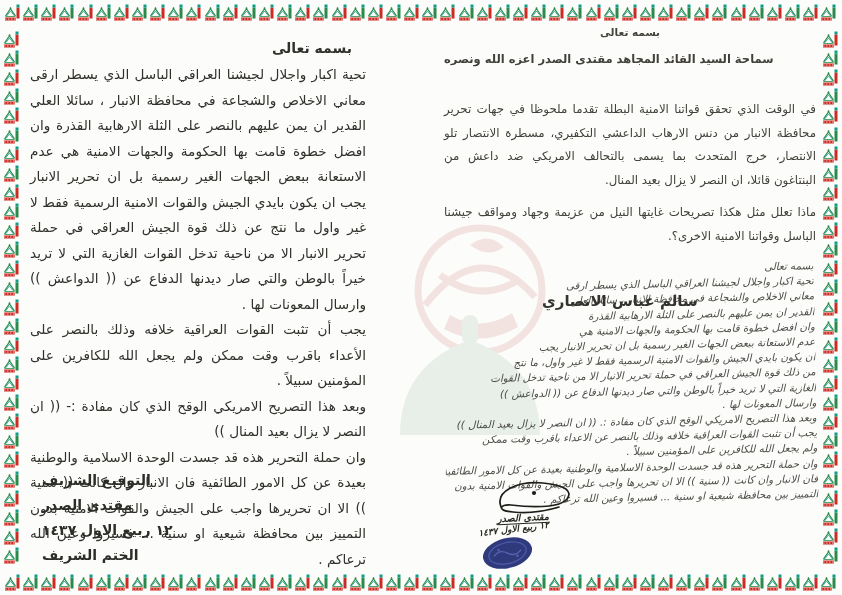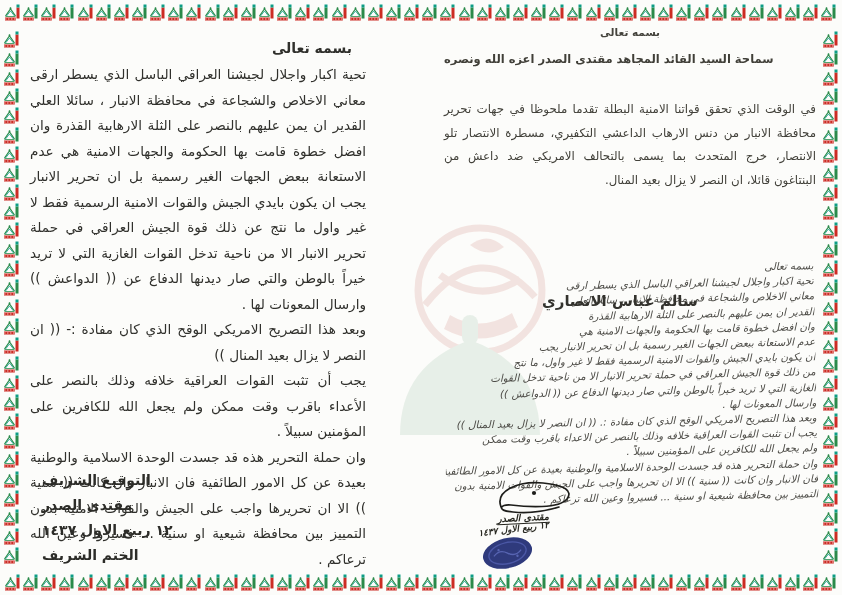--- a/index.html
+++ b/index.html
@@ -1731,38 +1731,39 @@
         <path d="M70 230 q0 -70 70 -95 q70 25 70 95z"></path>
         <rect x="132" y="110" width="16" height="30" rx="8"></rect>
       </g>
     </svg>
   </div>
 
   <div class="left-col">
     <div class="left-heading">بسمه تعالى</div>
     <div class="left-body">
         <p class="para">تحية اكبار واجلال لجيشنا العراقي الباسل الذي يسطر ارقى معاني الاخلاص والشجاعة في محافظة الانبار ، سائلا العلي القدير ان يمن عليهم بالنصر على الثلة الارهابية القذرة وان افضل خطوة قامت بها الحكومة والجهات الامنية هي عدم الاستعانة ببعض الجهات الغير رسمية بل ان تحرير الانبار يجب ان يكون بايدي الجيش والقوات الامنية الرسمية فقط لا غير واول ما نتج عن ذلك قوة الجيش العراقي في حملة تحرير الانبار الا من ناحية تدخل القوات الغازية التي لا تريد خيراً بالوطن والتي صار ديدنها الدفاع عن (( الدواعش )) وارسال المعونات لها .</p>
+        <p class="para">يجب أن تثبت القوات العراقية خلافه وذلك بالنصر على الأعداء باقرب وقت ممكن ولم يجعل الله للكافرين على المؤمنين سبيلاً .</p>
         <p class="para">وبعد هذا التصريح الامريكي الوقح الذي كان مفادة :- (( ان النصر لا يزال بعيد المنال ))</p>
-        <p class="para">يجب أن تثبت القوات العراقية خلافه وذلك بالنصر على الأعداء باقرب وقت ممكن ولم يجعل الله للكافرين على المؤمنين سبيلاً .</p>
         <p class="para">وان حملة التحرير هذه قد جسدت الوحدة الاسلامية والوطنية بعيدة عن كل الامور الطائفية فان الانبار وان كانت (( سنية )) الا ان تحريرها واجب على الجيش والقوات الامنية بدون التمييز بين محافظة شيعية او سنية ... فسيروا وعين الله ترعاكم .</p>
       </div>
   </div>
 
   <div class="left-sign">
     <div>التوقيع الشريف</div>
     <div>مقتدى الصدر</div>
     <div>١٢ ربيع الاول ١٤٣٧</div>
     <div>الختم الشريف</div>
   </div>
 
   <div class="right-col">
     <div class="rc-bismillah">بسمه تعالى</div>
     <div class="rc-salutation">سماحة السيد القائد المجاهد مقتدى الصدر اعزه الله ونصره</div>
     <div class="rc-paras">
         <p class="para">في الوقت الذي تحقق قواتنا الامنية البطلة تقدما ملحوظا في جهات تحرير محافظة الانبار من دنس الارهاب الداعشي التكفيري، مسطرة الانتصار تلو الانتصار، خرج المتحدث بما يسمى بالتحالف الامريكي ضد داعش من البنتاغون قائلا، ان النصر لا يزال بعيد المنال.</p>
+        <p class="para">ماذا تعلل مثل هكذا تصريحات غايتها النيل من عزيمة وجهاد ومواقف جيشنا الباسل وقواتنا الامنية الاخرى؟.</p>
       </div>
   </div>
 
   <div class="handwriting">
       <div class="hand-line">بسمه تعالى</div>
       <div class="hand-line">تحية اكبار واجلال لجيشنا العراقي الباسل الذي يسطر ارقى</div>
       <div class="hand-line">معاني الاخلاص والشجاعة في محافظة الانبار ، سائلا العلي</div>
       <div class="hand-line">القدير ان يمن عليهم بالنصر على الثلة الارهابية القذرة</div>
       <div class="hand-line">وان افضل خطوة قامت بها الحكومة والجهات الامنية هي</div>
       <div class="hand-line">عدم الاستعانة ببعض الجهات الغير رسمية بل ان تحرير الانبار يجب</div>

